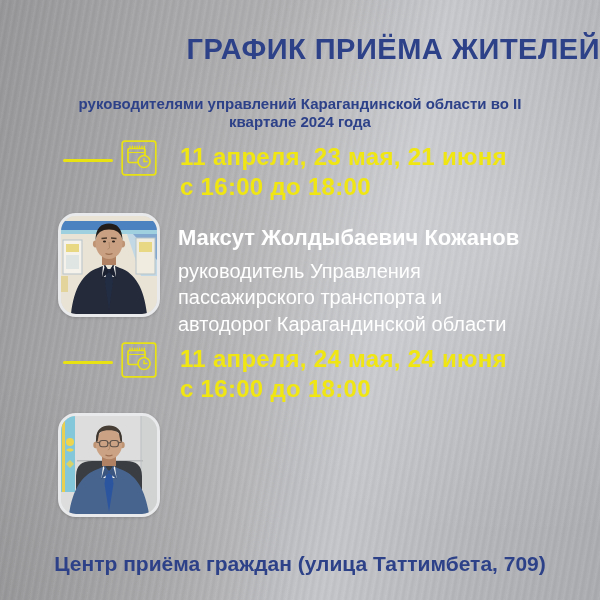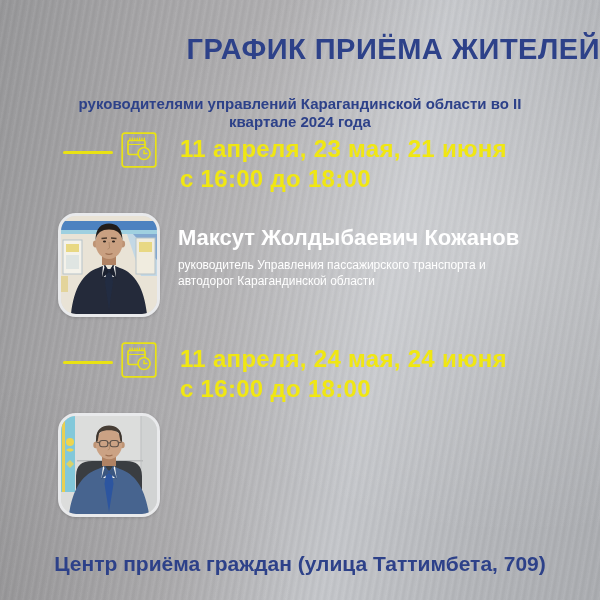--- a/index.html
+++ b/index.html
@@ -18,41 +18,41 @@
   .poster > * { position:absolute; z-index:1; }
   .title {
     top:33px; left:0; right:0; margin:0; text-align:right;
     font-size:29px; font-weight:bold; letter-spacing:0.5px; color:#2d4189;
   }
   .subtitle {
     top:79px; left:52px; right:52px; margin:16px; text-align:center;
     font-size:15px; font-weight:bold; line-height:1.18; color:#2d4189;
   }
   .entry { left:0; width:600px; height:62px; }
-  .entry-1 { top:132px; }
+  .entry-1 { top:140px; }
   .entry-2 { top:342px;padding-left:40px; }
   .dash { position:absolute; left:63px; top:19px; width:50px; height:3px; background:#e9e213; border-radius:2px; }
   .cal-icon { position:absolute; left:121px; top:0; width:36px; height:36px; }
   .cal-icon svg { display:block; width:36px; height:36px; }
   .dates {
     position:absolute; left:180px; top:2px;
     font-size:24px; font-weight:bold; line-height:30px; letter-spacing:0.3px; color:#f0e712;
   }
   .person { left:0; width:572px; height:112px; }
   .person-1 { top:213px; }
   .person-2 { top:413px; }
   .photo {
     position:absolute; left:58px; top:0; width:96px; height:98px;
     border:3px solid #e9eaec; border-radius:18px; overflow:hidden; background:#dcdcdc;
     box-shadow:0 1px 3px rgba(0,0,0,0.15);
   }
   .photo svg { display:block; width:96px; height:98px; }
   .pinfo { position:absolute; left:178px; top:12px; width:362px; color:#ffffff; }
   .pname { font-size:22px; font-weight:bold; margin:0 0 7px 0; }
-  .prole { font-size:12px; line-height:1.32; max-width:345px; margin:0; }
+  .prole { font-size:20px; line-height:1.32; max-width:345px; margin:0; }
   .footer {
     top:552px; left:0; right:0; margin:0; text-align:center;
     font-size:21px; font-weight:bold; color:#2d4189;
   }
 </style>
 </head>
 <body>
 
 <div class="poster">
 

